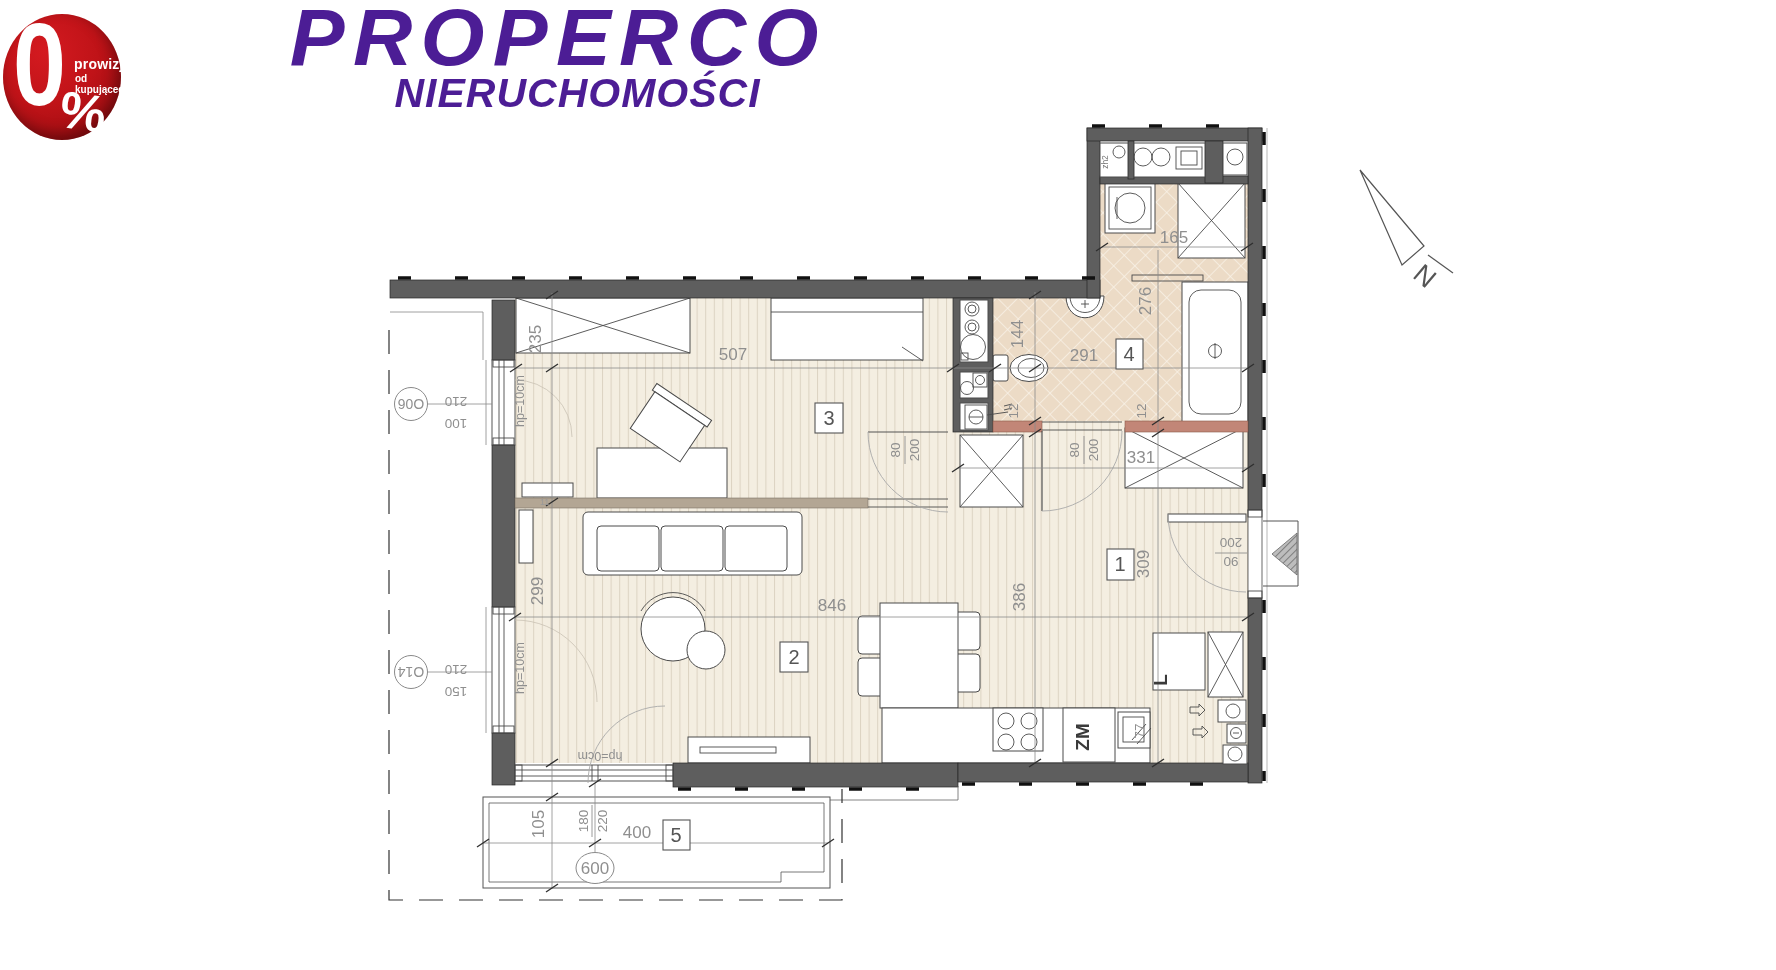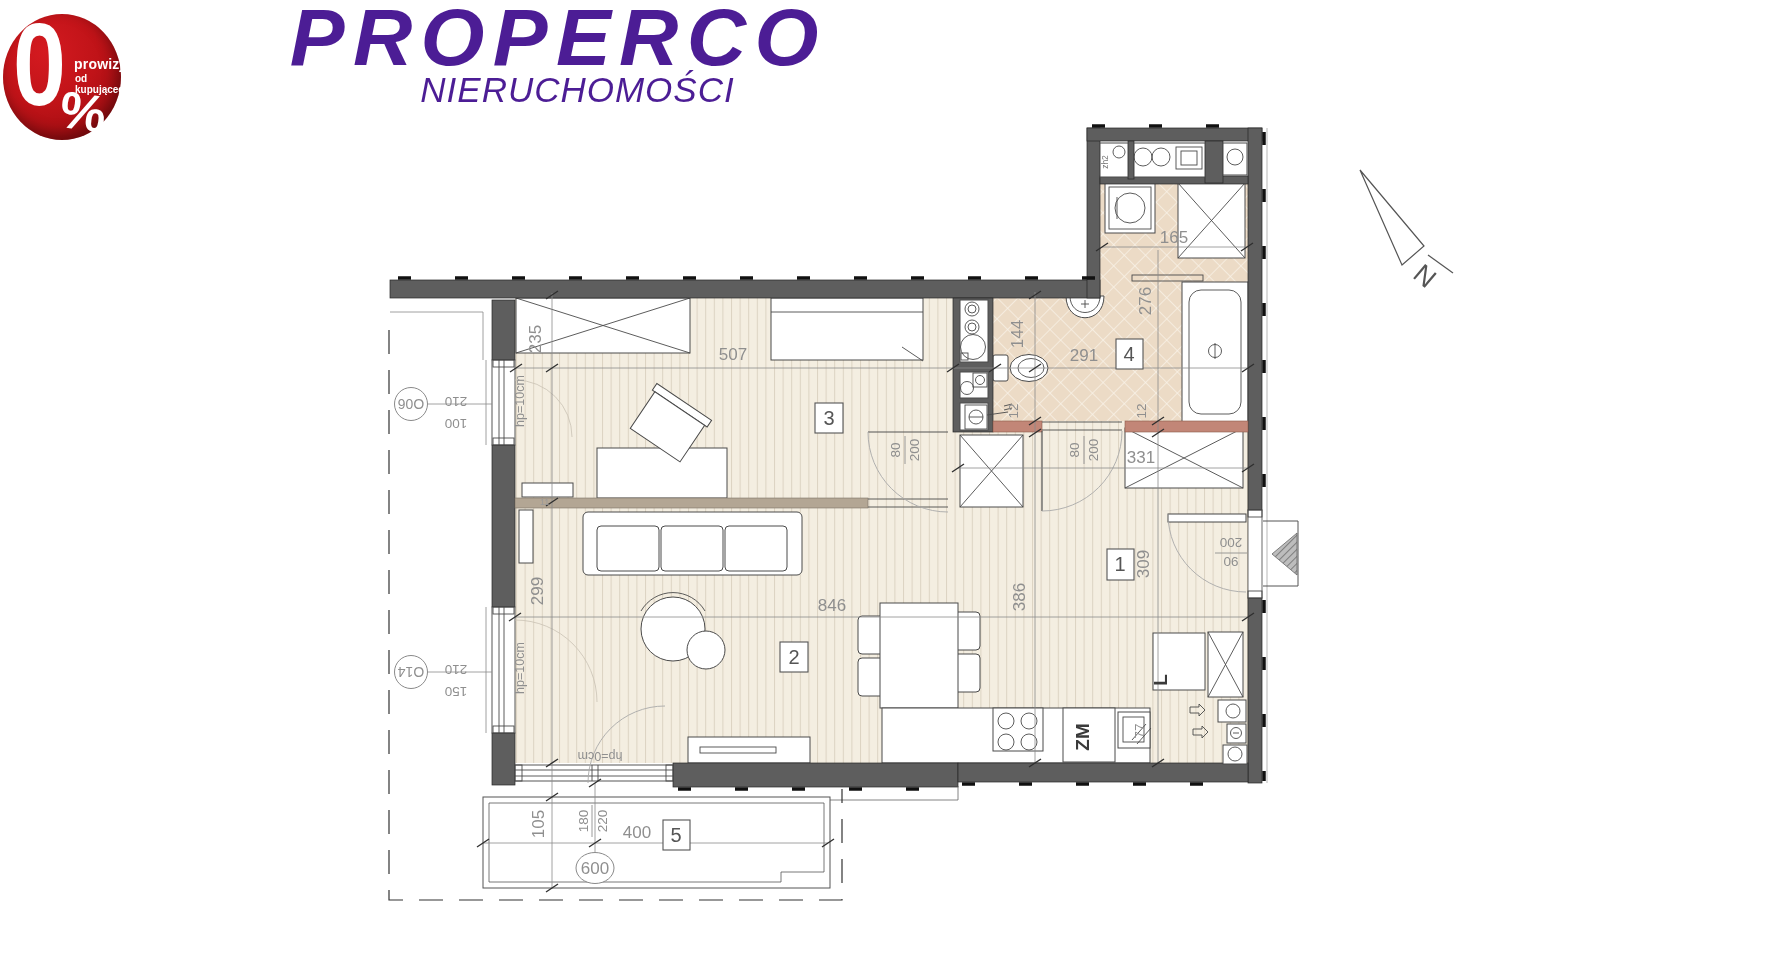--- a/index.html
+++ b/index.html
@@ -12,21 +12,21 @@
   #badge .zero{position:absolute;left:10px;top:-16px;color:#fff;font-size:116px;font-weight:bold;
          transform:scaleX(.82);transform-origin:left;}
   #badge .pct{position:absolute;left:57px;top:68px;color:#fff;font-size:52px;font-weight:bold;
          transform:rotate(8deg);}
   #badge .l1{position:absolute;left:71px;top:42px;color:#fff;font-size:14px;font-weight:bold;letter-spacing:.2px;}
   #badge .l2{position:absolute;left:72px;top:59px;color:#fff;font-size:10px;font-weight:bold;}
   
   #logo{position:absolute;left:0;top:0;width:1163px;text-align:center;color:#4c1d95;}
   #logo .title{font-size:79px;font-weight:bold;font-style:italic;letter-spacing:8px;line-height:76px;
          transform:scaleX(1.04);transform-origin:right;}
-  #logo .sub{font-size:35px;font-weight:normal;font-style:italic;letter-spacing:1px;margin-top:-6px;margin-right:8px;}
+  #logo .sub{font-size:41px;font-weight:bold;font-style:italic;letter-spacing:1px;margin-top:-6px;margin-right:8px;}
   svg text{font-family:"Liberation Sans",sans-serif;}
   .dim{fill:#8f8f8f;font-size:17px;}
   .dimS{fill:#8f8f8f;font-size:13.5px;}
   .roomlbl{fill:#555;font-size:20px;}
   .furn{fill:#fff;stroke:#4a4a4a;stroke-width:1;}
   .thin{stroke:#4a4a4a;stroke-width:0.9;fill:none;}
   .dimline{stroke:#8a8a8a;stroke-width:0.8;fill:none;}
   .tick{stroke:#2f2f2f;stroke-width:1.4;}
   .arc{stroke:#a9a9a9;stroke-width:0.9;fill:none;}
   .farc{stroke:#c9c2b4;stroke-width:0.8;fill:none;}

